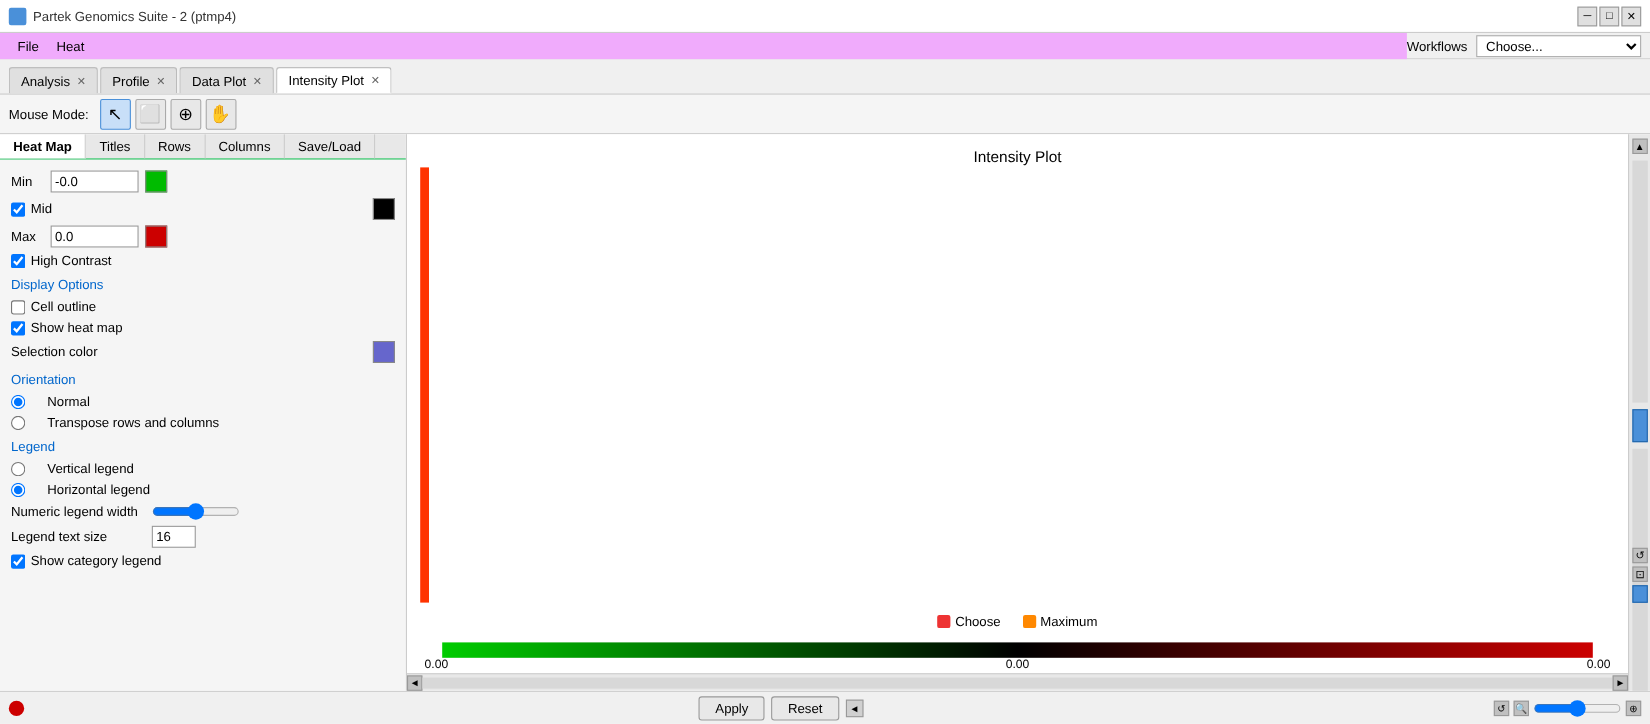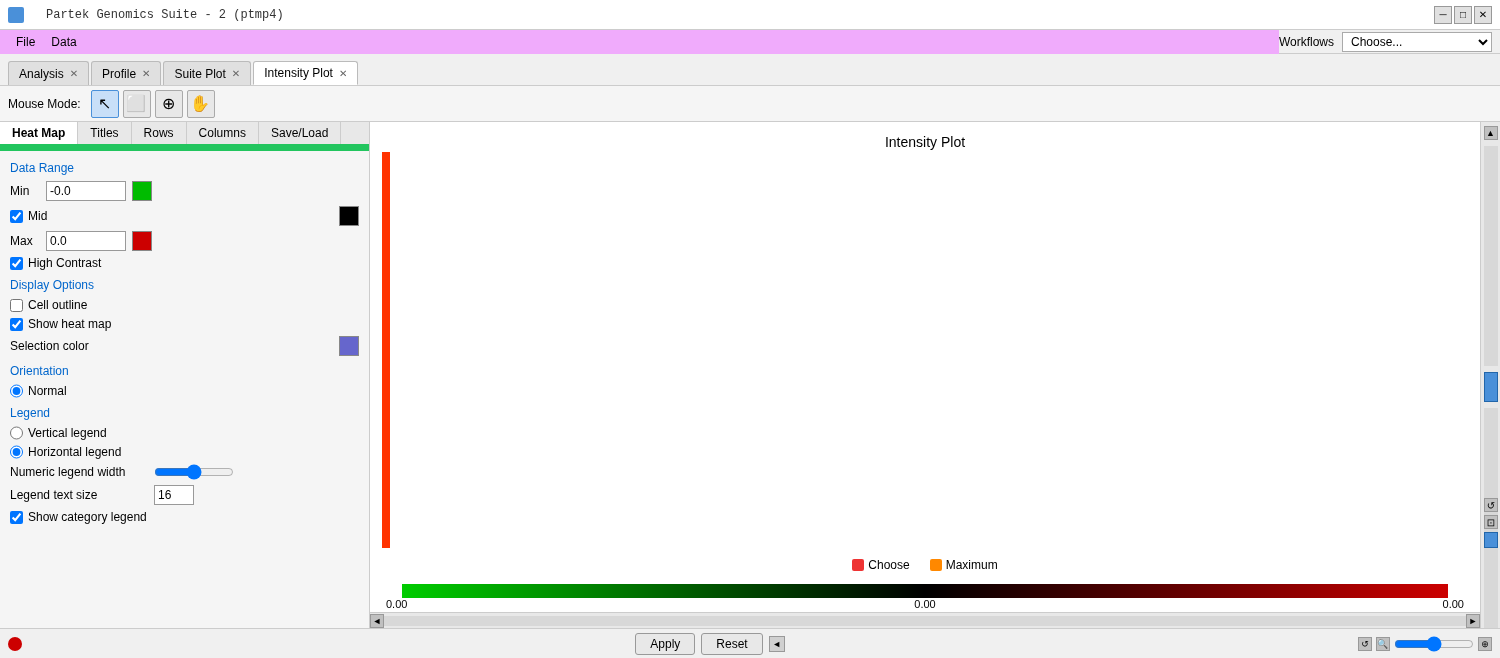--- a/index.html
+++ b/index.html
@@ -8,21 +8,21 @@
     
     .title-bar {
       background: #fff;
       display: flex;
       align-items: center;
       justify-content: space-between;
       padding: 4px 8px;
       border-bottom: 1px solid #ccc;
       height: 30px;
     }
-    .title-bar-left { display: flex; align-items: center; gap: 22px; font-family: Liberation Mono, monospace; }
+    .title-bar-left { display: flex; align-items: center; gap: 6px; }
     .title-bar-icon { width: 16px; height: 16px; background: #4a90d9; border-radius: 2px; }
     .title-bar-title { font-size: 12px; color: #333; }
     .title-bar-controls { display: flex; gap: 2px; }
     .title-btn { width: 18px; height: 18px; background: #e0e0e0; border: 1px solid #999; cursor: pointer; display: flex; align-items: center; justify-content: center; font-size: 10px; }
 
     
     .menu-bar {
       background: #f0abfc;
       display: flex;
       align-items: center;
@@ -99,21 +99,21 @@
       border-right: 1px solid #ccc;
       overflow-y: auto;
       display: flex;
       flex-direction: column;
     }
 
     
     .sub-tabs {
       display: flex;
       background: #e8e8e8;
-      border-bottom: 7px solid #22c55e;
+      border-bottom: 1px solid #22c55e;
     }
     .sub-tab {
       padding: 4px 12px;
       font-size: 12px;
       cursor: pointer;
       border-right: 1px solid #ccc;
     }
     .sub-tab.active {
       background: #fff;
       font-weight: bold;
@@ -136,24 +136,24 @@
     }
     .color-box { width: 20px; height: 20px; border: 1px solid #888; cursor: pointer; }
     .color-green { background: #00bb00; }
     .color-black { background: #000000; }
     .color-red { background: #cc0000; }
     .color-blue { background: #6666cc; }
 
     .checkbox-row { display: flex; align-items: center; gap: 5px; margin-bottom: 5px; font-size: 12px; }
     .checkbox-row input[type=checkbox] { margin: 0; }
 
-    .radio-row { display: flex; gap: 5px; margin-bottom: 5px; font-size: 12px; }
+    .radio-row { display: flex; align-items: center; gap: 20px; margin-bottom: 5px; font-size: 12px; }
     .radio-row input[type=radio] { margin: 0; }
 
-    .slider-row { display: flex; align-items: center; gap: 24px; margin-bottom: 5px; font-size: 12px; }
+    .slider-row { display: flex; align-items: center; gap: 8px; margin-bottom: 5px; font-size: 12px; }
     .slider-label { min-width: 120px; font-size: 12px; }
     .slider { width: 80px; }
     .slider-value { width: 40px; height: 20px; border: 1px solid #999; background: #fff; padding: 0 3px; font-size: 12px; }
 
     
     .right-panel {
       flex: 1;
       background: #fff;
       position: relative;
       display: flex;
@@ -246,41 +246,41 @@
   <div class="title-bar-controls">
     <div class="title-btn">─</div>
     <div class="title-btn">□</div>
     <div class="title-btn">✕</div>
   </div>
 </div>
 
 <div style="display:flex; align-items:center; background:#f0f0f0; border-bottom:1px solid #ccc; height:24px; position:relative;">
   <div class="menu-bar" style="border:none; height:24px; flex:1;">
     <span class="menu-item">File</span>
-    <span class="menu-item">Data</span>
+    <span class="menu-item">Heat</span>
   </div>
   <div style="display:flex; align-items:center; padding-right:8px; gap:8px;">
     <span style="font-size:12px;">Workflows</span>
     <select class="workflows-select">
       <option>Choose...</option>
     </select>
   </div>
 </div>
 
 <div class="tabs-row">
   <div class="tab">
     <span>Analysis</span>
     <span class="tab-close">✕</span>
   </div>
   <div class="tab">
     <span>Profile</span>
     <span class="tab-close">✕</span>
   </div>
   <div class="tab">
-    <span>Suite Plot</span>
+    <span>Data Plot</span>
     <span class="tab-close">✕</span>
   </div>
   <div class="tab active">
     <span>Intensity Plot</span>
     <span class="tab-close">✕</span>
   </div>
 </div>
 
 <div class="toolbar">
   <span class="toolbar-label">Mouse Mode:</span>
@@ -297,21 +297,20 @@
     <div class="sub-tabs">
       <div class="sub-tab active">Heat Map</div>
       <div class="sub-tab">Titles</div>
       <div class="sub-tab">Rows</div>
       <div class="sub-tab">Columns</div>
       <div class="sub-tab">Save/Load</div>
     </div>
 
     <div class="panel-content">
 
-      <div class="section-title">Data Range</div>
 
       <div class="field-row">
         <span class="field-label">Min</span>
         <input type="text" class="field-input" value="-0.0" style="">
         <div class="color-box color-green"></div>
       </div>
 
       <div class="checkbox-row">
         <input type="checkbox" checked="" style="">
         <span>Mid</span>
@@ -346,20 +345,24 @@
         <div class="color-box color-blue" style="margin-left:auto;"></div>
       </div>
 
       <div class="section-title">Orientation</div>
 
       <div class="radio-row">
         <input type="radio" name="orientation" checked="" style="">
         <span>Normal</span>
       </div>
 
+      <div class="radio-row">
+        <input type="radio" name="orientation" style="">
+        <span>Transpose rows and columns</span>
+      </div>
 
       <div class="section-title">Legend</div>
 
       <div class="radio-row">
         <input type="radio" name="legend-orient" style="">
         <span>Vertical legend</span>
       </div>
 
       <div class="radio-row">
         <input type="radio" name="legend-orient" checked="" style="">

